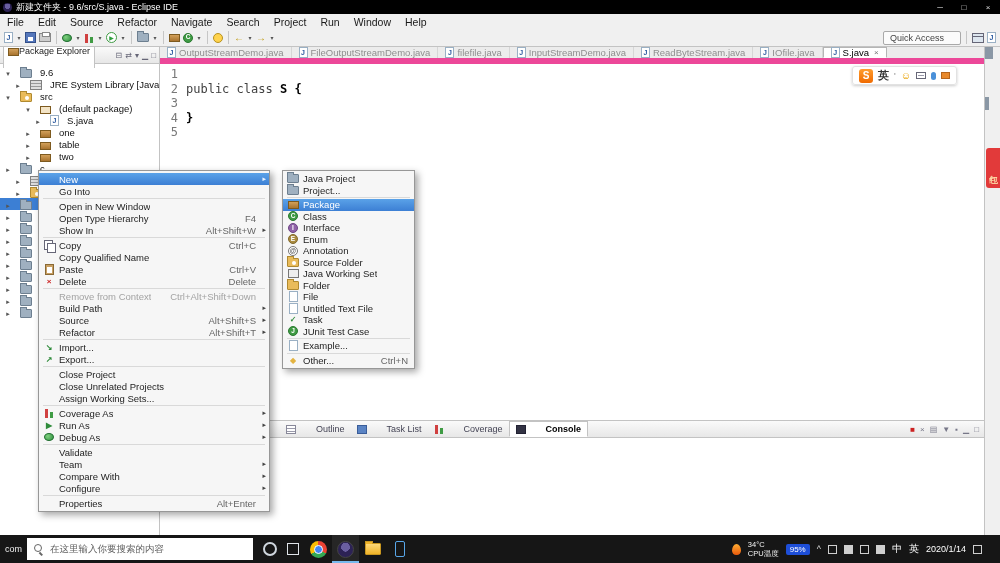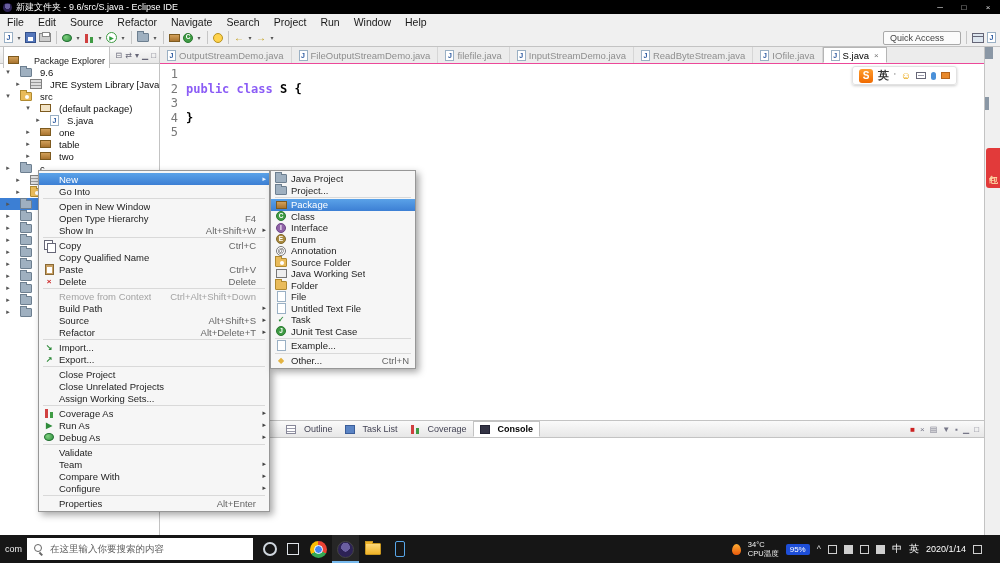--- a/index.html
+++ b/index.html
@@ -61,57 +61,57 @@
   .ic-outline{width:10px;height:9px;border:1px solid #889;background:repeating-linear-gradient(#fff,#fff 2px,#99a 2px,#99a 3px);flex:none}
   .ic-tasklist{width:10px;height:9px;background:#5b84c4;border:1px solid #3a5d99;flex:none}
   .gold{color:#c09a10;font-weight:bold;font-size:10px}
   .red{color:#cc2222;font-weight:bold}
   .grn{color:#2e8b3a;font-weight:bold}
   .dia{color:#e3b341;font-size:8px}
 
   
   .pkg{position:absolute;left:0;top:47px;width:160px;bottom:28px;background:#fff;border-right:1px solid #c3c3c3;z-index:10}
   .phead{height:17px;background:linear-gradient(#fafafa,#e7e7e7);border-bottom:1px solid #c3c3c3;display:flex;align-items:center;padding:0 3px;gap:3px}
-  .ptab{display:flex;align-items:flex-start;gap:15px;font-size:9px;color:#222;background:#fff;border:1px solid #c3c3c3;border-bottom:none;height:100%;padding:12px 4px}
+  .ptab{display:flex;align-items:flex-end;gap:0;font-size:9px;color:#222;background:#fff;border:1px solid #c3c3c3;border-bottom:none;height:100%;padding:12px 4px}
   .phicons{margin-left:auto;display:flex;gap:3px;color:#667;font-size:8px}
   .tree{padding-top:2px;font-size:9.5px}
-  .trow{height:12px;display:flex;align-items:center;gap:8px;white-space:nowrap;overflow:hidden}
+  .trow{height:12px;display:flex;align-items:flex-end;gap:8px;white-space:nowrap;overflow:hidden}
   .tw{width:8px;font-size:7px;color:#555;text-align:center;flex:none}
   .trow.sel{background:#3c7fd4;color:#fff}
 
   
-  .etabs{position:absolute;left:160px;top:47px;right:16px;height:17px;background:#ececec;border-bottom:1px solid #ec4899;display:flex;font-size:9.5px;color:#8e8e8e;z-index:10}
+  .etabs{position:absolute;left:160px;top:47px;right:16px;height:17px;background:#ececec;border-bottom:6px solid #ec4899;display:flex;font-size:9.5px;color:#8e8e8e;z-index:10}
   .etab{display:flex;align-items:center;gap:3px;padding:0 7px;border-right:1px solid #d6d6d6;white-space:nowrap}
   .etab.active{background:#fff;color:#000;border:1px solid #b5b5b5;border-bottom:1px solid #fff}
   .tclose{font-size:8px;color:#777;margin-left:2px}
 
   
   .editor{position:absolute;left:160px;top:64px;right:16px;height:356px;background:#fff;font-family:"DejaVu Sans Mono",monospace;font-size:12px;z-index:5;padding-top:3px}
   .eline{display:flex;height:14.5px;line-height:14.5px}
   .lnum{width:26px;text-align:right;padding-right:8px;color:#787878;flex:none}
-  .kw{color:#8b5cf6;font-weight:bold;white-space:pre}
+  .kw{color:#404040;font-weight:normal;white-space:pre}
   .pl{color:#000;font-weight:bold;white-space:pre}
 
   
   .rsb{position:absolute;right:0;top:47px;width:16px;bottom:28px;background:#f0f0f0;border-left:1px solid #c3c3c3;z-index:11}
   .rsico{width:11px;height:10px;border:1px solid #8a97a5;background:#e8eef4;margin:4px auto 0}
   .rsgap{height:40px}
 
   
   .consolep{position:absolute;left:160px;top:420px;right:16px;bottom:28px;background:#fff;border-top:1px solid #c3c3c3;z-index:6}
   .chead{height:17px;background:linear-gradient(#fafafa,#e7e7e7);border-bottom:1px solid #c3c3c3;display:flex;align-items:center;padding-left:120px;font-size:9px;color:#445}
-  .ctab{display:flex;align-items:center;gap:8px;height:100%;padding:0 6px}
+  .ctab{display:flex;align-items:center;gap:20px;height:100%;padding:0 6px}
   .ctab.active{background:#fff;border:1px solid #c3c3c3;border-bottom:1px solid #fff;font-weight:bold;color:#000}
   .chicons{margin-left:auto;display:flex;gap:5px;color:#778;font-size:8px;padding-right:5px}
   .cbody{font-family:"DejaVu Sans Mono",monospace;font-size:10px;color:#222;padding:4px 6px}
 
   
   .menu{position:absolute;background:#f6f6f6;border:1px solid #979797;box-shadow:3px 3px 7px rgba(0,0,0,.35);padding:2px 0;font-size:9.5px;color:#1d1d1d}
   .cmenu{left:38px;top:170px;width:232px;z-index:50}
-  .smenu{left:270px;top:170px;width:146px;z-index:51}
+  .smenu{left:282px;top:170px;width:133px;z-index:51}
   .mi{height:12px;display:flex;align-items:center;padding:0 3px;white-space:nowrap}
   .mi2{height:11.5px;display:flex;align-items:center;padding:0 3px;white-space:nowrap}
   .mico{width:14px;height:11px;margin-right:3px;display:flex;align-items:center;justify-content:center;flex:none;font-size:8px}
   .ml{overflow:hidden}
   .ms{margin-left:auto;color:#666;padding:0 3px;flex:none}
   .ma{width:7px;font-size:7px;color:#444;text-align:right;flex:none}
   .mi.hl,.mi2.hl{background:linear-gradient(#5aa2e8,#3c7fd4);color:#fff}
   .mi.hl .ms,.mi.hl .ma,.mi2.hl .ms,.mi2.hl .ma{color:#eaf3ff}
   .mi.dis,.mi.dis .ms{color:#a3a3a3}
   .msep{height:1px;background:#d9d9d9;margin:1px 4px}
@@ -534,21 +534,21 @@
     </div>
   <div class="mi">
       <span class="mico"></span>
       <span class="ml">Source</span>
       <span class="ms">Alt+Shift+S</span>
       <span class="ma">▸</span>
     </div>
   <div class="mi">
       <span class="mico"></span>
       <span class="ml">Refactor</span>
-      <span class="ms">Alt+Delete+T</span>
+      <span class="ms">Alt+Shift+T</span>
       <span class="ma">▸</span>
     </div>
   <div class="msep"></div>
   <div class="mi">
       <span class="mico grn">↘</span>
       <span class="ml">Import...</span>
       <span class="ms"></span>
       <span class="ma"></span>
     </div>
   <div class="mi">

